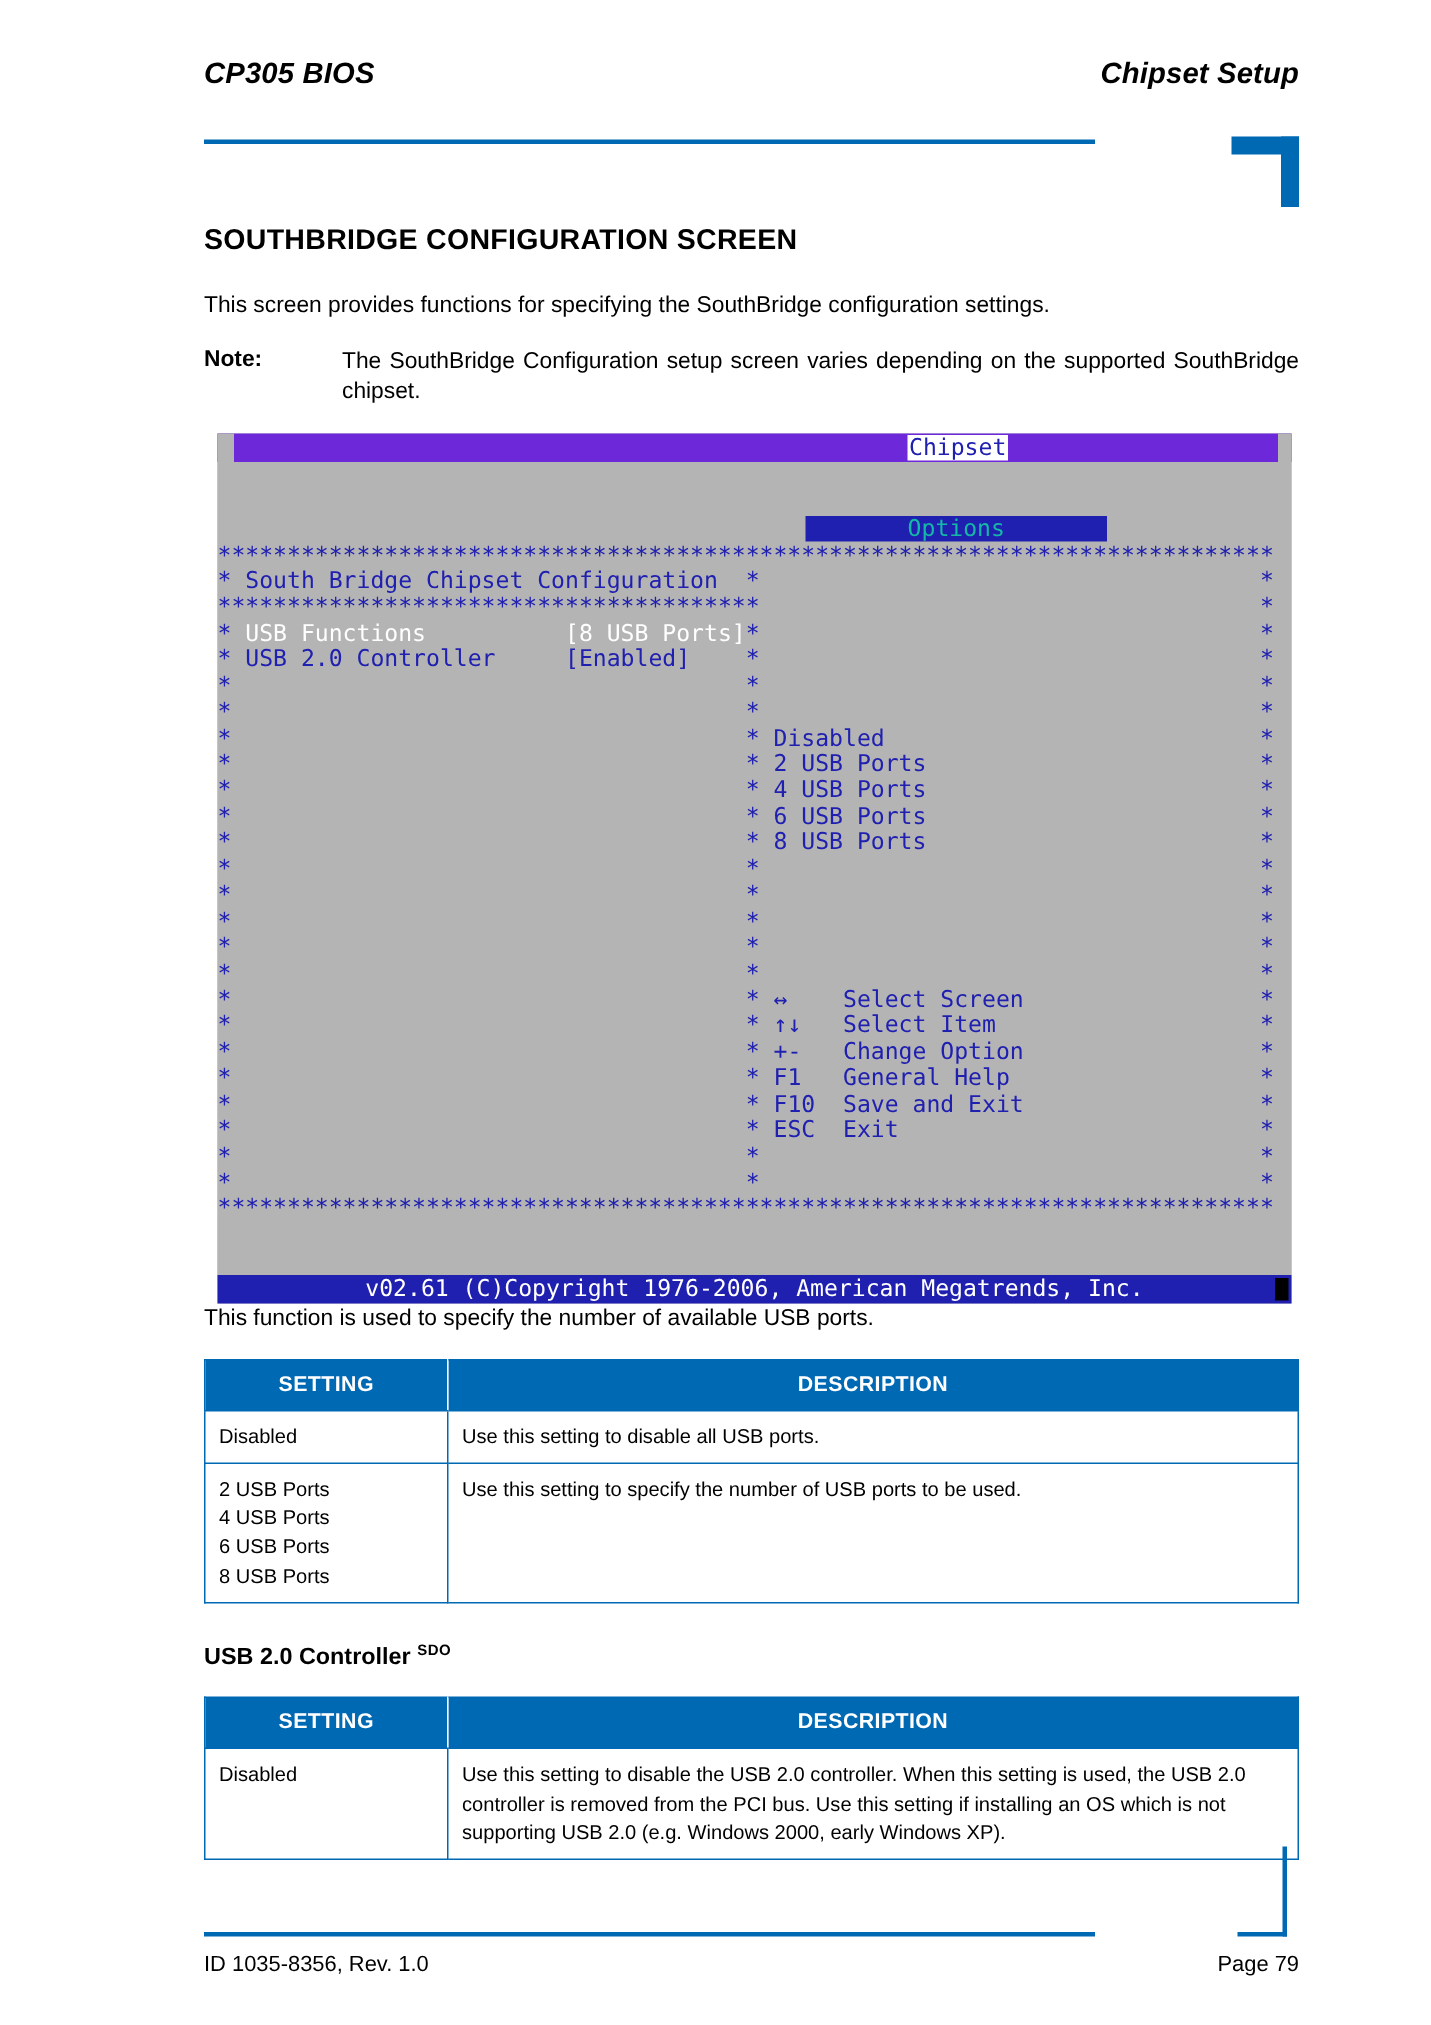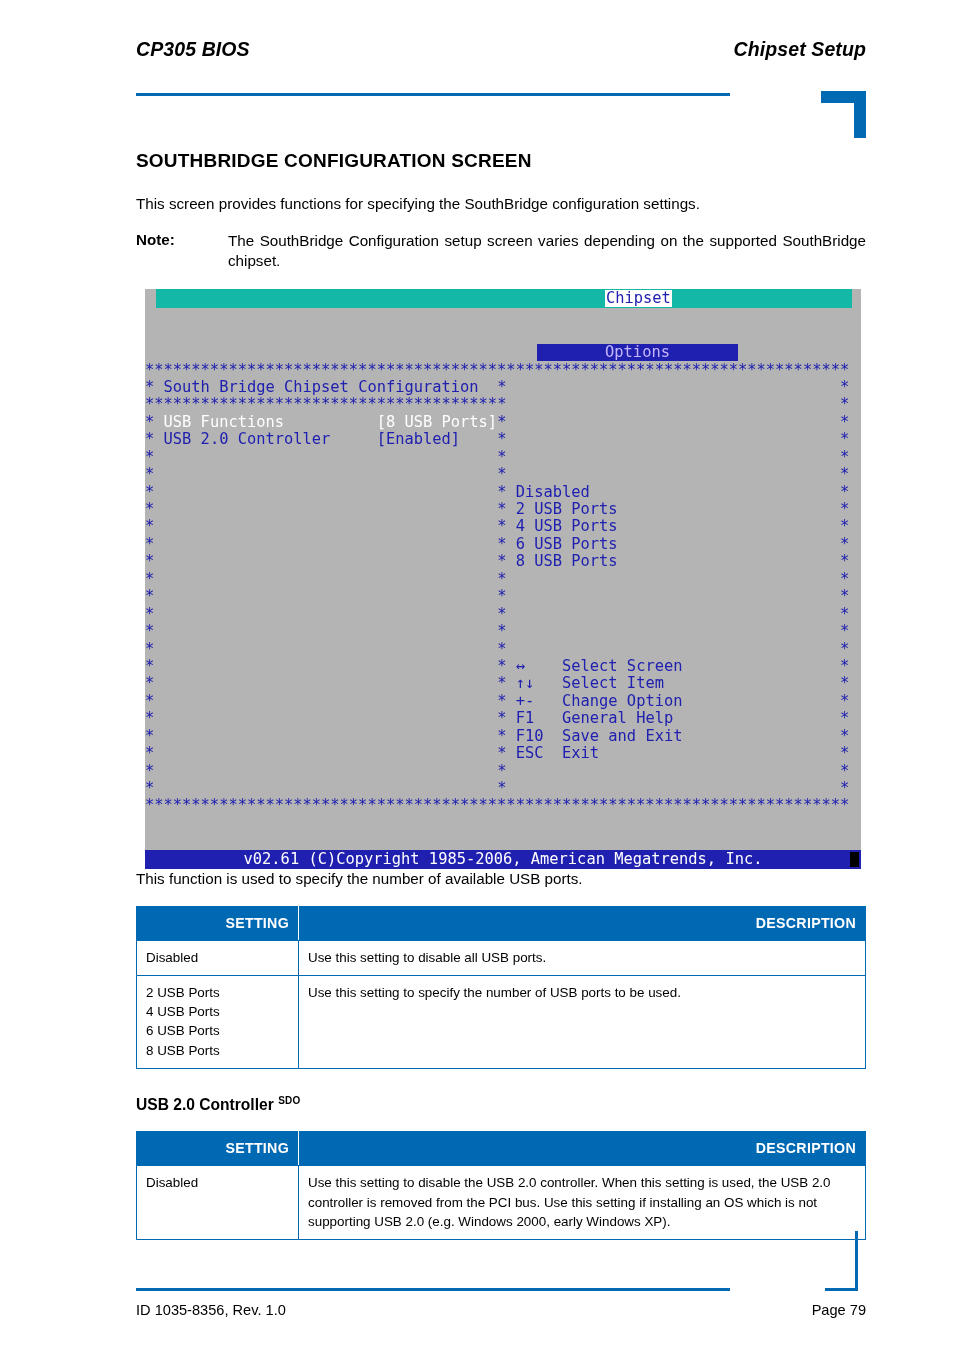--- a/index.html
+++ b/index.html
@@ -104,21 +104,21 @@
     background: #b4b4b4;
     font-family: "DejaVu Sans Mono", "Liberation Mono", monospace;
     font-size: 15.4px;
     line-height: 17.45px;
     position: relative;
     padding: 0;
     box-sizing: border-box;
   }
   .bios-topbar {
     height: 19px;
-    background: #14b8a6;
+    background: #6d28d9;
     display: flex;
     align-items: center;
     position: relative;
   }
   .bios-topbar .left-gap {
     width: 11px;
     height: 19px;
     background: #b4b4b4;
     flex: 0 0 11px;
   }
@@ -155,21 +155,21 @@
   .bios-line .wht { color: #ffffff; }
   .bios-line .blu { color: #2020b0; }
 
   .opt-header {
     position: absolute;
     left: 392px;
     top: 36px;
     width: 201px;
     height: 17px;
     background: #2020b0;
-    color: #c4b5fd;
+    color: #14b8a6;
     text-align: center;
     line-height: 17px;
     font-size: 15.4px;
   }
 
   .bios-footbar {
     height: 19px;
     background: #2020b0;
     color: #ffffff;
     text-align: center;
@@ -203,21 +203,21 @@
     border-collapse: collapse;
     width: 730px;
     margin: 12px 0 0 0;
     table-layout: fixed;
   }
   table.spec th {
     background: #0069b4;
     color: #ffffff;
     font-size: 14.2px;
     font-weight: bold;
-    text-align: right;
+    text-align: center;
     padding: 8px 9px 9px 9px;
     letter-spacing: 0.3px;
     border: 1px solid #0069b4;
   }
   table.spec th.c1 { width: 143px; border-right: 1px solid #ffffff; }
   table.spec td {
     border: 1px solid #0069b4;
     font-size: 13.4px;
     padding: 7px 9px 8px 9px;
     vertical-align: top;
@@ -301,21 +301,21 @@
       <div class="bios-tab">Chipset</div>
       <div class="right-cap"></div>
     </div>
 
     <div class="bios-body">
       <div class="opt-header">Options</div>
       <div id="bios-lines"><div class="bios-line"><span class="blu">****************************************************************************</span></div><div class="bios-line"><span class="blu">*</span><span class="blu"> South Bridge Chipset Configuration  </span><span class="blu">*</span><span class="blu">                                    </span><span class="blu">*</span></div><div class="bios-line"><span class="blu">*</span><span class="blu">*************************************</span><span class="blu">*</span><span class="blu">                                    </span><span class="blu">*</span></div><div class="bios-line"><span class="blu">*</span><span class="wht"> USB Functions          [8 USB Ports]</span><span class="blu">*</span><span class="blu">                                    </span><span class="blu">*</span></div><div class="bios-line"><span class="blu">*</span><span class="blu"> USB 2.0 Controller     [Enabled]    </span><span class="blu">*</span><span class="blu">                                    </span><span class="blu">*</span></div><div class="bios-line"><span class="blu">*</span><span class="blu">                                     </span><span class="blu">*</span><span class="blu">                                    </span><span class="blu">*</span></div><div class="bios-line"><span class="blu">*</span><span class="blu">                                     </span><span class="blu">*</span><span class="blu">                                    </span><span class="blu">*</span></div><div class="bios-line"><span class="blu">*</span><span class="blu">                                     </span><span class="blu">*</span><span class="blu"> Disabled                           </span><span class="blu">*</span></div><div class="bios-line"><span class="blu">*</span><span class="blu">                                     </span><span class="blu">*</span><span class="blu"> 2 USB Ports                        </span><span class="blu">*</span></div><div class="bios-line"><span class="blu">*</span><span class="blu">                                     </span><span class="blu">*</span><span class="blu"> 4 USB Ports                        </span><span class="blu">*</span></div><div class="bios-line"><span class="blu">*</span><span class="blu">                                     </span><span class="blu">*</span><span class="blu"> 6 USB Ports                        </span><span class="blu">*</span></div><div class="bios-line"><span class="blu">*</span><span class="blu">                                     </span><span class="blu">*</span><span class="blu"> 8 USB Ports                        </span><span class="blu">*</span></div><div class="bios-line"><span class="blu">*</span><span class="blu">                                     </span><span class="blu">*</span><span class="blu">                                    </span><span class="blu">*</span></div><div class="bios-line"><span class="blu">*</span><span class="blu">                                     </span><span class="blu">*</span><span class="blu">                                    </span><span class="blu">*</span></div><div class="bios-line"><span class="blu">*</span><span class="blu">                                     </span><span class="blu">*</span><span class="blu">                                    </span><span class="blu">*</span></div><div class="bios-line"><span class="blu">*</span><span class="blu">                                     </span><span class="blu">*</span><span class="blu">                                    </span><span class="blu">*</span></div><div class="bios-line"><span class="blu">*</span><span class="blu">                                     </span><span class="blu">*</span><span class="blu">                                    </span><span class="blu">*</span></div><div class="bios-line"><span class="blu">*</span><span class="blu">                                     </span><span class="blu">*</span><span class="blu"> ↔    Select Screen                 </span><span class="blu">*</span></div><div class="bios-line"><span class="blu">*</span><span class="blu">                                     </span><span class="blu">*</span><span class="blu"> ↑↓   Select Item                   </span><span class="blu">*</span></div><div class="bios-line"><span class="blu">*</span><span class="blu">                                     </span><span class="blu">*</span><span class="blu"> +-   Change Option                 </span><span class="blu">*</span></div><div class="bios-line"><span class="blu">*</span><span class="blu">                                     </span><span class="blu">*</span><span class="blu"> F1   General Help                  </span><span class="blu">*</span></div><div class="bios-line"><span class="blu">*</span><span class="blu">                                     </span><span class="blu">*</span><span class="blu"> F10  Save and Exit                 </span><span class="blu">*</span></div><div class="bios-line"><span class="blu">*</span><span class="blu">                                     </span><span class="blu">*</span><span class="blu"> ESC  Exit                          </span><span class="blu">*</span></div><div class="bios-line"><span class="blu">*</span><span class="blu">                                     </span><span class="blu">*</span><span class="blu">                                    </span><span class="blu">*</span></div><div class="bios-line"><span class="blu">*</span><span class="blu">                                     </span><span class="blu">*</span><span class="blu">                                    </span><span class="blu">*</span></div><div class="bios-line"><span class="blu">****************************************************************************</span></div></div>
     </div>
 
     <div class="bios-footbar">
-      <span>v02.61 (C)Copyright 1985-2006, American Megatrends, Inc.</span>
+      <span>v02.61 (C)Copyright 1976-2006, American Megatrends, Inc.</span>
       <span class="blk-cap"></span>
     </div>
   </div>
 
   <p class="body-text">This function is used to specify the number of available USB ports.</p>
 
   <table class="spec">
     <thead>
       <tr>
         <th class="c1">SETTING</th>

